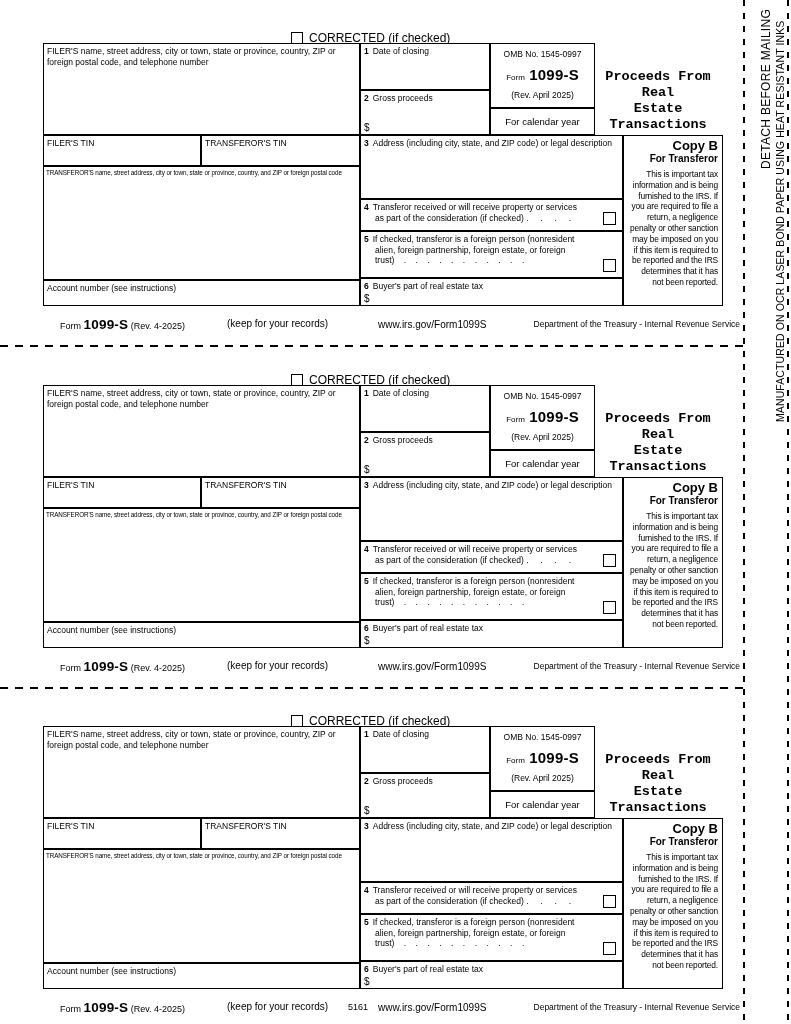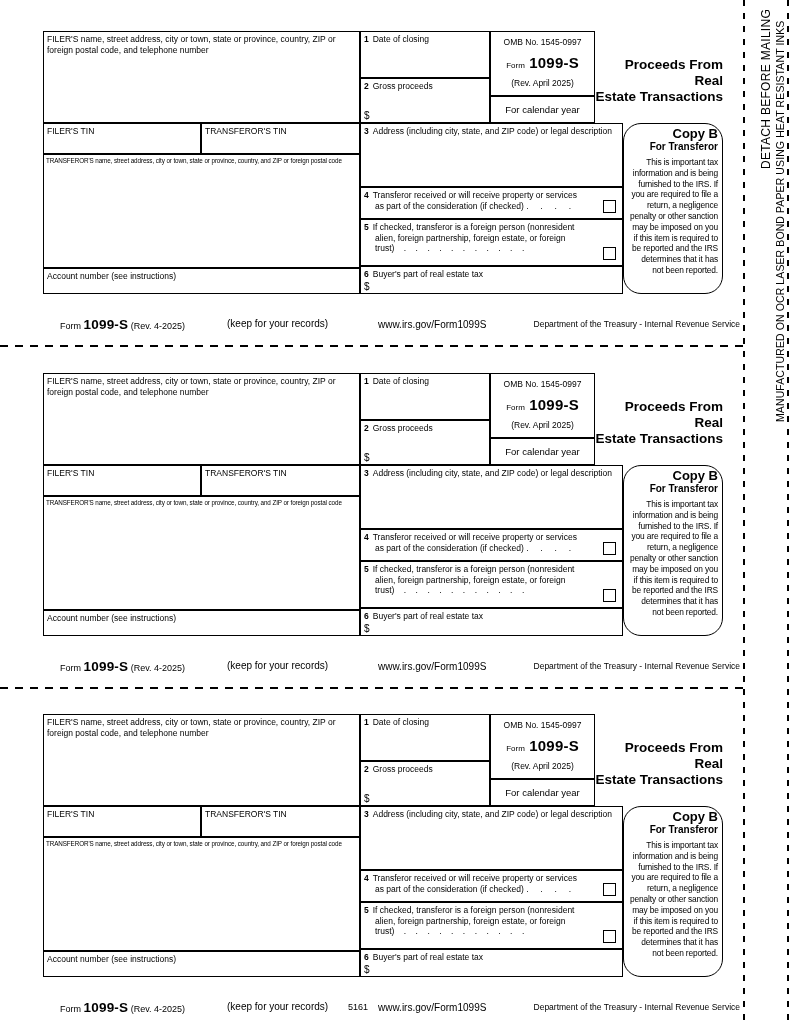--- a/index.html
+++ b/index.html
@@ -11,44 +11,44 @@
     overflow:hidden;
   }
   .form-copy { position:absolute; left:0; width:791px; height:312px; }
 
   
   .corrected-row { position:absolute; left:291px; top:0; height:14px; }
   .corrected-box { position:absolute; left:0; top:1px; width:12px; height:12px; border:1px solid #000; background:#fff; }
   .corrected-label { position:absolute; left:18px; top:0; font-size:12px; white-space:nowrap; }
 
   
-  .ftable { position:absolute; left:43px; top:0; width:680px; height:198px; }
+  .ftable { position:absolute; left:43px; top:12px; width:680px; height:198px; }
   .cell { position:absolute; border:1px solid #000; background:#fff; }
   .lbl { font-size:8.5px; line-height:10.5px; padding:2px 3px 0 3px; }
   .lbl-sm { font-size:6.3px; line-height:8px; padding:2px 2px 0 2px; white-space:nowrap; letter-spacing:-0.1px; }
   .bnum { font-weight:bold; margin-right:4px; }
   .indent { padding-left:14px; padding-top:0; }
   .dollar { position:absolute; left:3px; bottom:1px; font-size:10px; }
   .chk { position:absolute; right:6px; bottom:5px; width:13px; height:13px; border:1px solid #000; background:#fff; }
 
   
   .omb-cell { text-align:center; }
   .omb-no { font-size:8.5px; margin-top:5px; }
   .form-line { margin-top:7px; }
   .form-word { font-size:8px; }
   .form-number { font-size:15px; font-weight:bold; letter-spacing:0.2px; }
   .rev-line { font-size:8.5px; margin-top:6px; }
   .calendar-cell { text-align:center; font-size:9.5px; padding-top:7px; }
 
   
-  .form-title { position:absolute; left:550px; top:26px; width:130px; text-align:right;
-    font-weight:bold; font-size:13.5px; line-height:16px; }
-
-  
-  .copyb-cell { text-align:right; padding:2px 4px;border-radius:18px; }
+  .form-title { position:absolute; left:550px; top:26px; width:130px; text-align:center;
+    font-weight:bold; font-size:13.5px; line-height:16px;font-family:Liberation Mono, monospace; }
+
+  
+  .copyb-cell { text-align:right; padding:2px 4px; }
   .copy-label { font-weight:bold; font-size:13px; line-height:15px; }
   .copy-recipient { font-weight:bold; font-size:10px; line-height:12px; }
   .copy-instructions { margin-top:4px; font-size:8.4px; line-height:10.8px; letter-spacing:-0.15px; }
 
   
   .footer { position:absolute; left:60px; top:283px; width:680px; height:18px; font-size:9px; }
   .f-formid { position:absolute; left:0; top:3px; white-space:nowrap; }
   .f-num { font-size:13.5px; font-weight:bold; letter-spacing:0.2px; }
   .f-keep { position:absolute; left:167px; top:4px; font-size:10px; white-space:nowrap; }
   .f-code { position:absolute; left:288px; top:5px; font-size:9px; }

